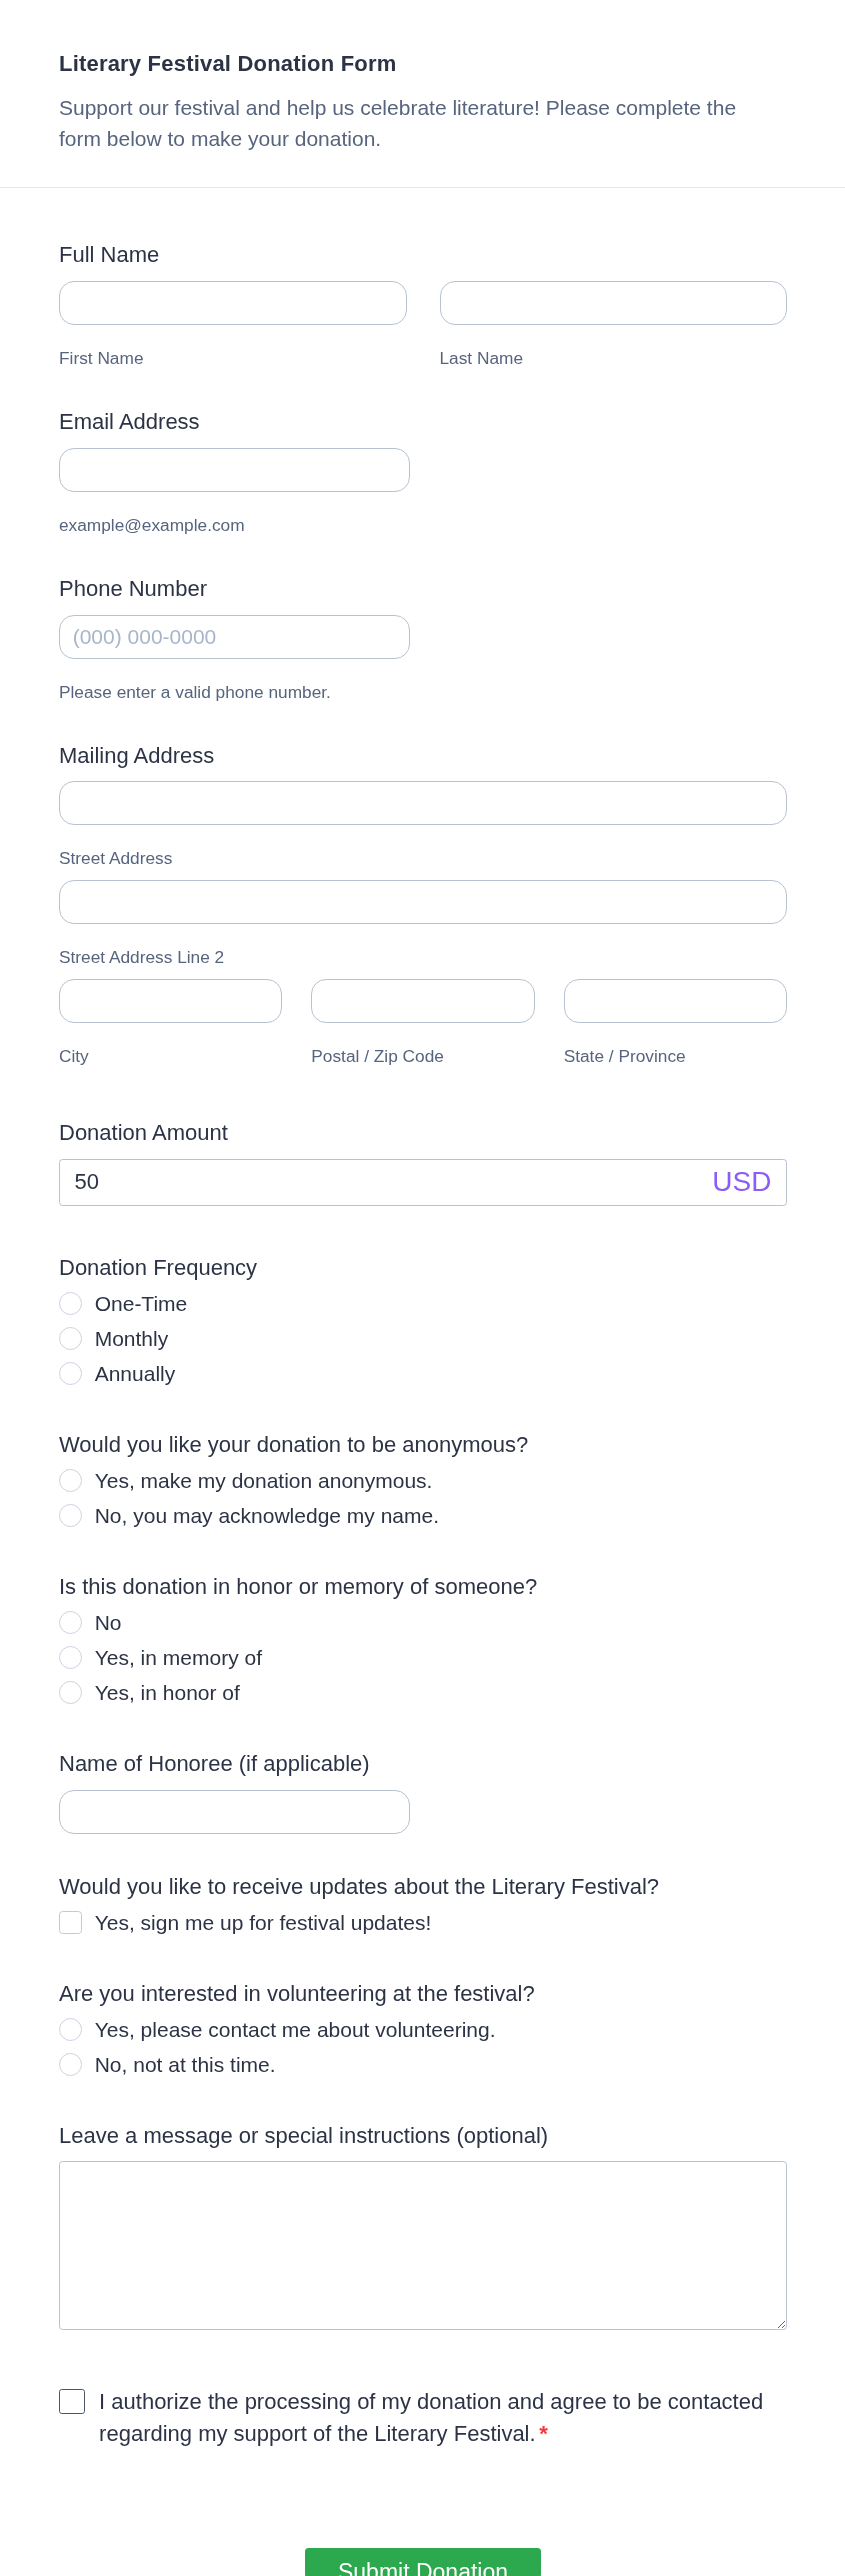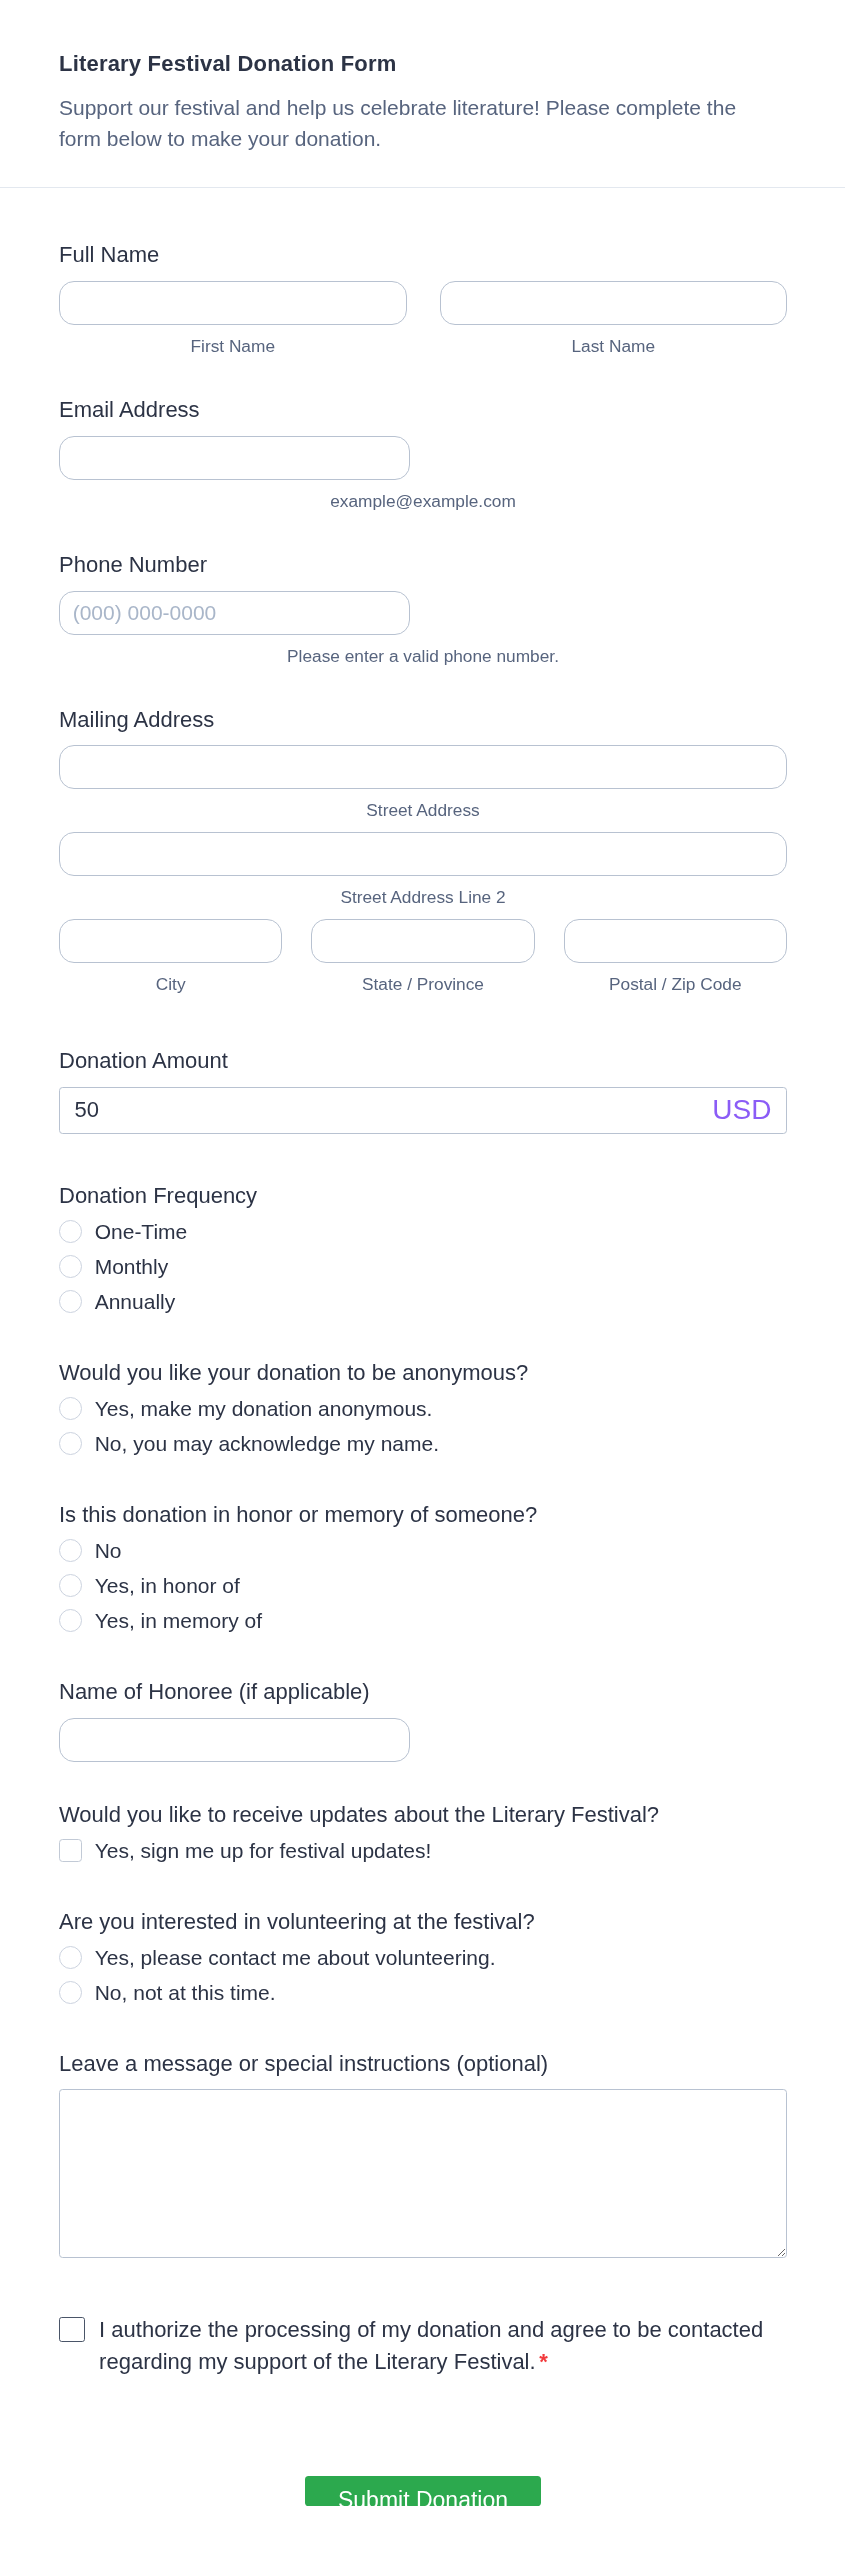--- a/index.html
+++ b/index.html
@@ -25,21 +25,21 @@
 
   .input {
     height:44px; width:100%;
     border:0.9px solid #b8c2d1; border-radius:15px;
     background:#fff; outline:none;
     padding:0 12.7px; font-size:21px; color:#2c3345;
     font-family:"Liberation Sans", sans-serif;
   }
   .input::placeholder { color:#a9b6c9; }
   .half { width:351px; }
-  .sublabel { font-size:17.3px; color:#57647e; margin-top:11px;text-align:center; }
+  .sublabel { font-size:17.3px; color:#57647e; margin-top:23px; }
 
   .row { display:flex; gap:33px; }
   .row .col { flex:1; }
   .row3 { display:flex; gap:29px; }
   .row3 .col { flex:1; }
 
   .mb-std { margin-bottom:40px; }
   .mb-addr { margin-bottom:53px; }
   .mb-amt { margin-bottom:49px; }
   .mb-q { margin-bottom:35px; }
@@ -146,25 +146,25 @@
         <input type="text" class="input" style="">
         <div class="sublabel">Street Address Line 2</div>
       </div>
       <div class="row3">
         <div class="col">
           <input type="text" class="input" style="">
           <div class="sublabel">City</div>
         </div>
         <div class="col">
           <input type="text" class="input" style="">
+          <div class="sublabel">Postal / Zip Code</div>
+        </div>
+        <div class="col">
+          <input type="text" class="input" style="">
           <div class="sublabel">State / Province</div>
-        </div>
-        <div class="col">
-          <input type="text" class="input" style="">
-          <div class="sublabel">Postal / Zip Code</div>
         </div>
       </div>
     </div>
 
     <div class="mb-amt">
       <div class="field-label">Donation Amount</div>
       <div class="amount-box">
         <span class="amount-value">50</span>
         <span class="amount-currency">USD</span>
       </div>
@@ -199,25 +199,25 @@
     </div>
 
     <div class="mb-q">
       <div class="q-label">Is this donation in honor or memory of someone?</div>
       <div class="option">
         <span class="radio"></span>
         <span class="option-text">No</span>
       </div>
       <div class="option">
         <span class="radio"></span>
+        <span class="option-text">Yes, in memory of</span>
+      </div>
+      <div class="option">
+        <span class="radio"></span>
         <span class="option-text">Yes, in honor of</span>
-      </div>
-      <div class="option">
-        <span class="radio"></span>
-        <span class="option-text">Yes, in memory of</span>
       </div>
     </div>
 
     <div class="mb-std">
       <div class="field-label">Name of Honoree (if applicable)</div>
       <input type="text" class="input half" style="">
     </div>
 
     <div class="mb-q">
       <div class="q-label">Would you like to receive updates about the Literary Festival?</div>

